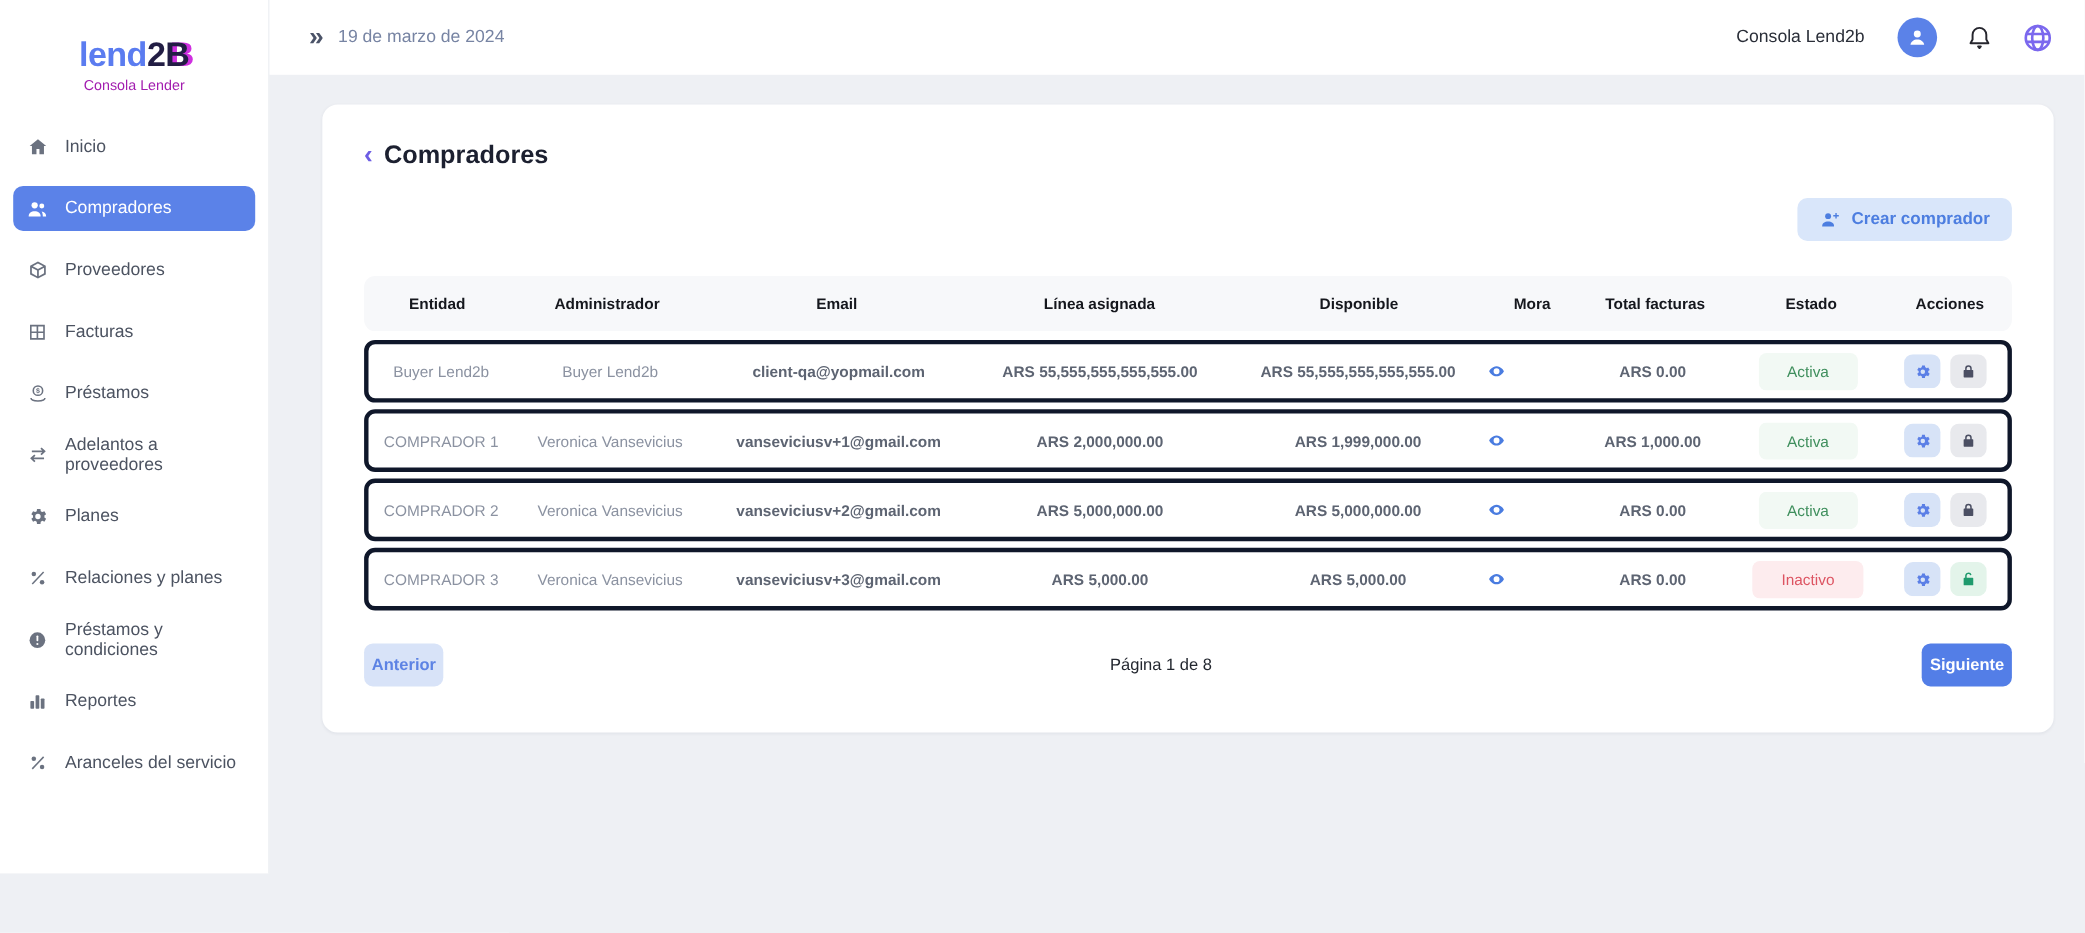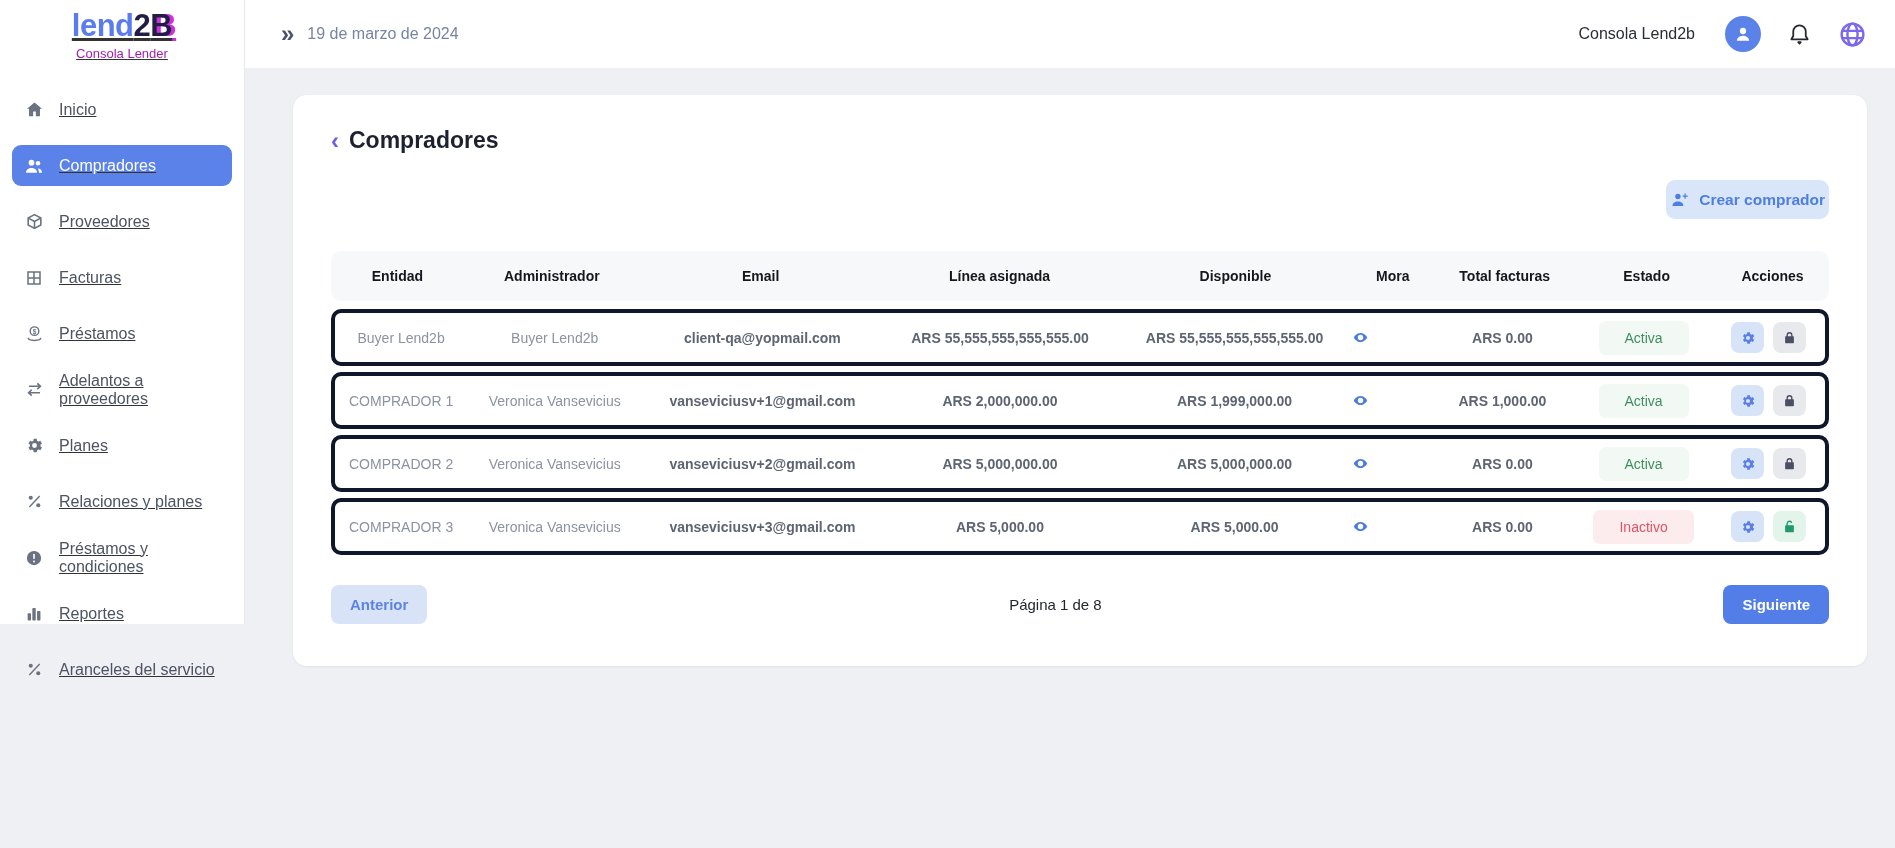--- a/index.html
+++ b/index.html
@@ -5,25 +5,24 @@
   * { margin:0; padding:0; box-sizing:border-box; }
   html,body { width:1895px; height:848px; overflow:hidden; }
   body {
     font-family:"Liberation Sans", sans-serif;
     background:#eef0f4;
     display:flex;
     color:#333;
   }
   
   .sidebar {
-    width:245px; min-width:245px; height:624px;
+    width:245px; min-width:245px; height:794px;
     background:#ffffff;
     border-right:1px solid #e7e9ee;
-    padding-top:8px;
-    text-decoration:underline;
+    padding-top:32px;
   }
   .logo-wrap { text-align:center; margin-bottom:28px; }
   .logo { font-size:31px; font-weight:800; letter-spacing:-0.5px; }
   .logo .l1 { color:#5b7cf0; }
   .logo .l2 { color:#221d44; }
   .logo .l3 { color:#221d44; text-shadow:4px 0 0 #cf2fe0; }
   .logo-sub { font-size:13px; color:#a21caf; margin-top:2px; }
   .nav { padding:0 12px; }
   .nav-item {
     display:flex; align-items:center; gap:15px;
@@ -59,21 +58,21 @@
   .page-title-row { display:flex; align-items:center; gap:10px; margin-bottom:26px; }
   .back-chevron { color:#6d5de4; font-size:24px; font-weight:700; cursor:pointer; line-height:1; }
   .page-title { font-size:23px; font-weight:700; color:#1c2030; }
   .toolbar-row { display:flex; justify-content:flex-end; margin-bottom:32px; }
   .create-btn {
     display:flex; align-items:center; gap:10px;
     background:#d9e6fa; color:#4d7ee0;
     border:none; border-radius:9px; cursor:pointer;
     font-family:"Liberation Sans", sans-serif;
     font-size:15.5px; font-weight:700;
-    padding:10px 4px;
+    padding:10px 20px;
   }
   
   .tgrid { display:grid; grid-template-columns:133fr 176fr 242fr 236fr 236fr 79fr 145fr 139fr 113fr; align-items:center; }
   .thead {
     background:#f7f8fa; border-radius:10px;
     height:50px; margin-bottom:8px;
   }
   .thead .th { text-align:center; font-size:14px; font-weight:700; color:#15171d; }
   .trow {
     background:#ffffff; border:4px solid #0f172a; border-radius:10px;
@@ -93,21 +92,21 @@
     display:flex; align-items:center; justify-content:center; cursor:pointer;
   }
   .sq-gear { background:#d7e3f7; color:#5b7fe6; }
   .sq-lock { background:#e8e9ed; color:#4b4f63; }
   .sq-unlock { background:#e3f4ea; color:#1f9a6d; }
   
   .pagination { display:flex; align-items:center; justify-content:space-between; margin-top:30px; }
   .pg-btn {
     border:none; border-radius:8px; cursor:pointer;
     font-family:"Liberation Sans", sans-serif;
-    font-size:15px; font-weight:700; padding:11px 19px;
+    font-size:15px; font-weight:700; padding:11px 7px;
   }
   .pg-prev { background:#d8e3f8; color:#5d83e4; }
   .pg-next { background:#537ee7; color:#ffffff;margin-left:40px; }
   .pg-info { color:#23272f; font-size:15px; }
 </style>
 </head>
 <body>
 
 <aside class="sidebar">
   <div class="logo-wrap">

